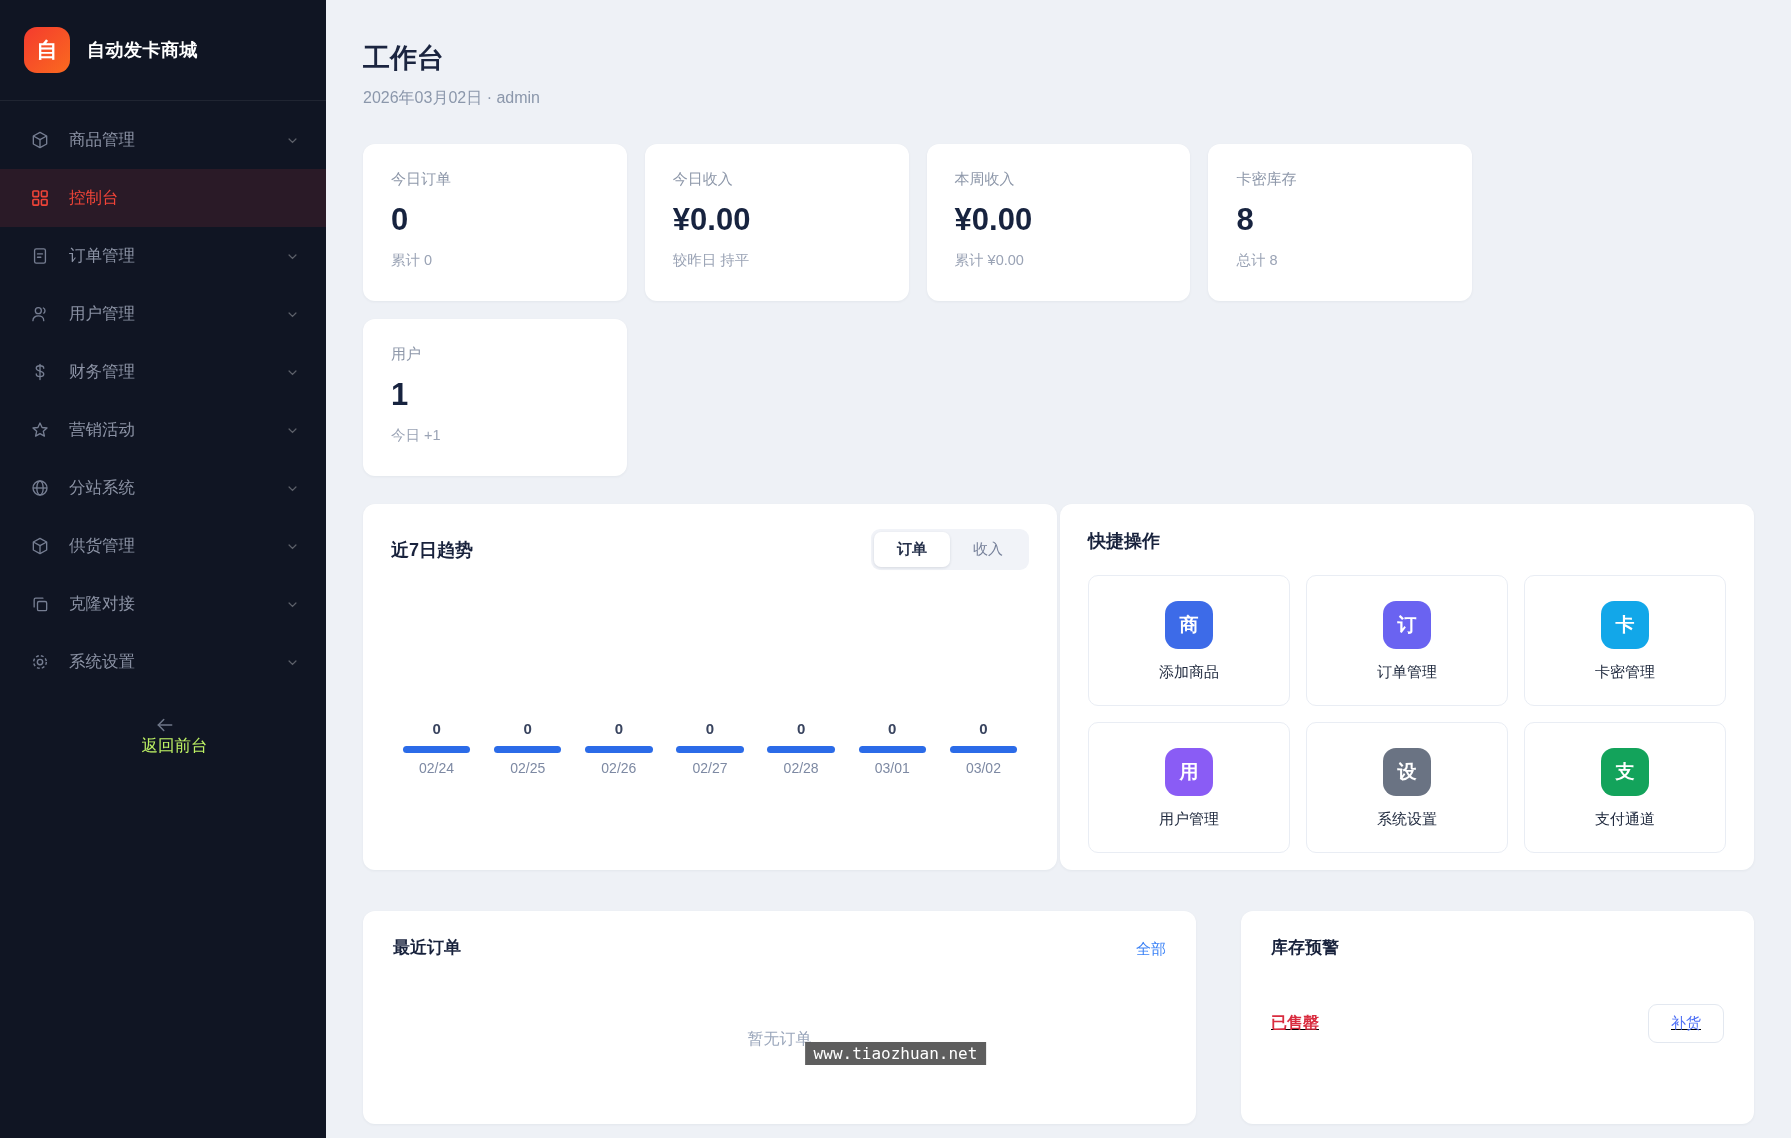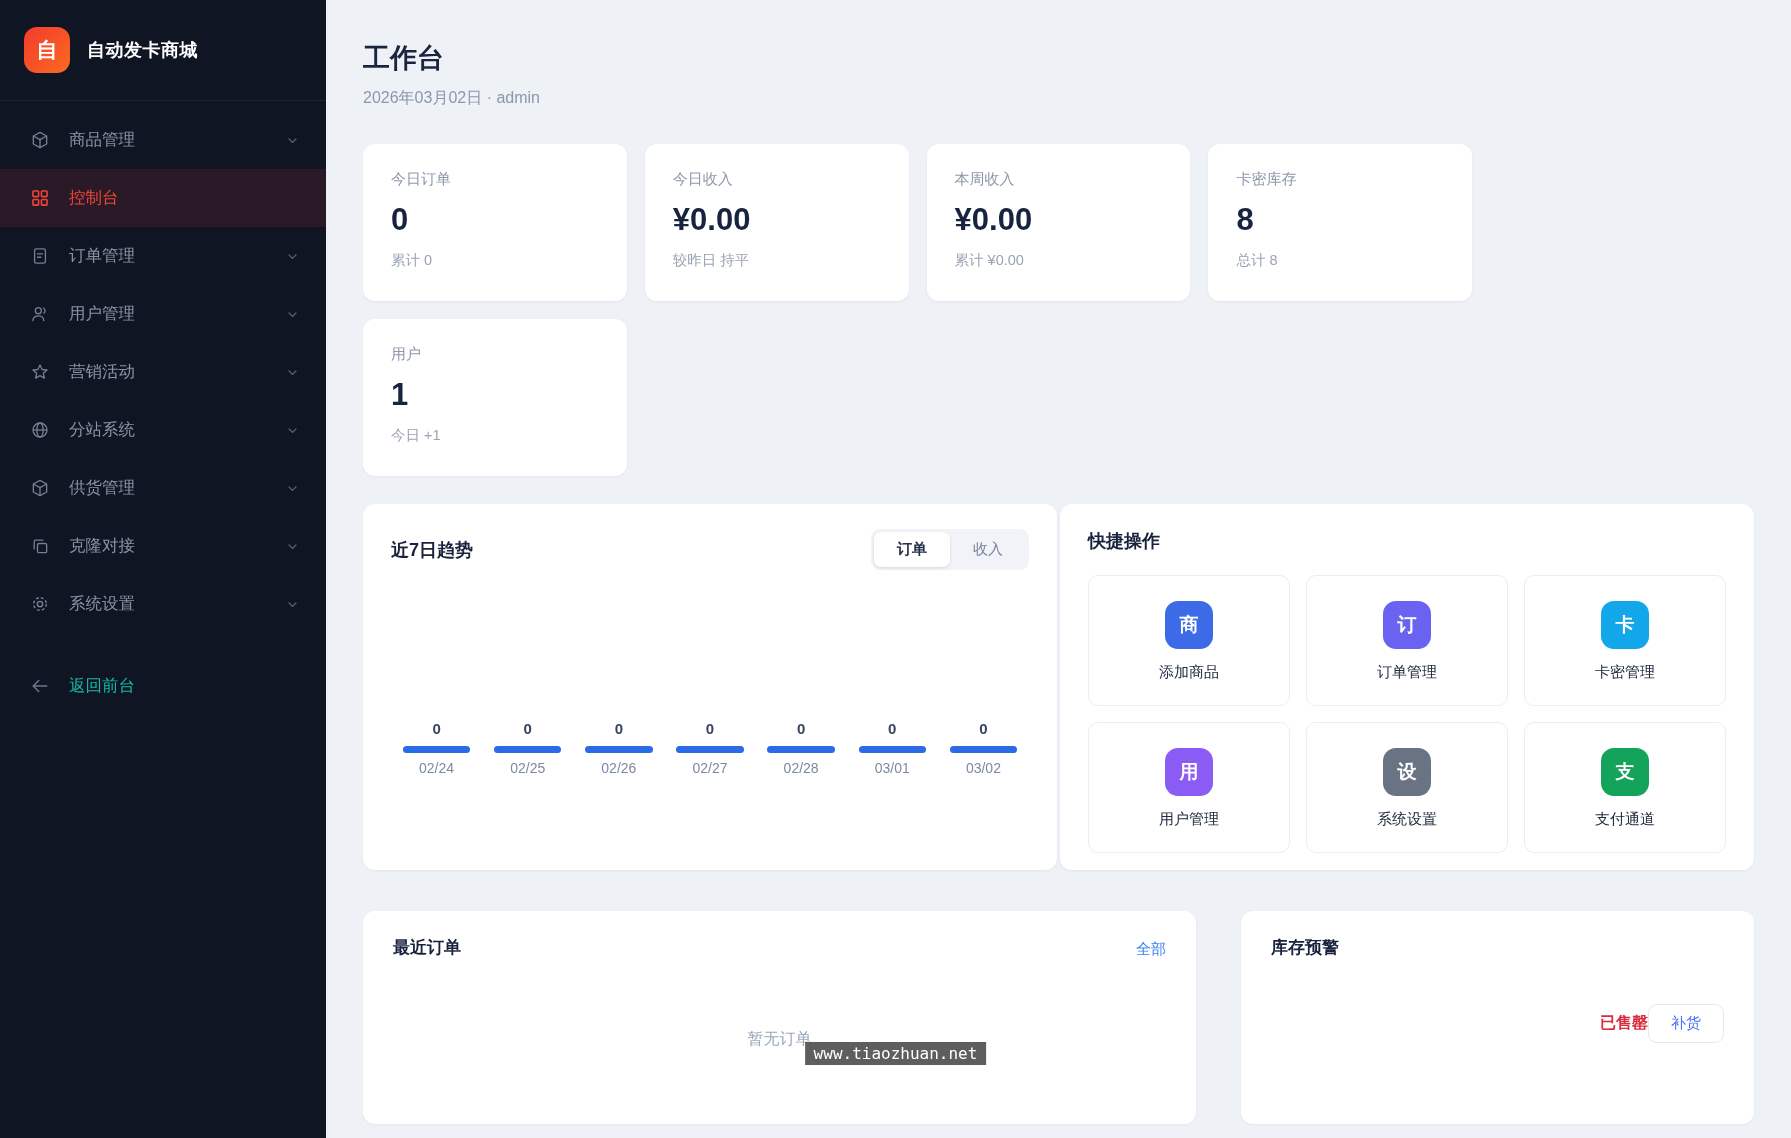--- a/index.html
+++ b/index.html
@@ -14,21 +14,21 @@
     display:flex; align-items:center; justify-content:center; font-size:21px; font-weight:700; color:#fff; flex:0 0 auto; }
   .brand-title { margin-left:17px; font-size:18px; font-weight:700; letter-spacing:0.5px; }
   .nav { padding-top:10px; }
   .nav-item { display:flex; align-items:center; height:58px; padding:0 26px 0 30px; cursor:pointer; color:#8items;}
   .nav-item { color:#8c93a5; }
   .nav-item .nicon { width:20px; height:20px; color:#767e92; flex:0 0 auto; }
   .nav-item .nlabel { margin-left:19px; font-size:16.5px; }
   .nav-item .chev { margin-left:auto; width:15px; height:15px; color:rgba(255,255,255,0.32); }
   .nav-item.active { background:#2a1a27; color:#f04438; }
   .nav-item.active .nicon { color:#f04438; }
-  .back-item { margin-top:24px; color:#14b8a6; }
+  .back-item { margin-top:24px; color:#bef264;flex-direction:column; }
   .back-item .nicon { color:#6f7789; }
   svg { display:block; }
 
   
   .main { position:absolute; left:326px; top:0; width:1465px; height:888px; padding:40px 37px 0 37px; }
   .page-title { font-size:27px; font-weight:700; color:#1b2540; }
   .page-sub { margin-top:12px; font-size:16px; color:#8b97ab; }
 
   .stats-grid { margin-top:35px; display:grid; grid-template-columns:repeat(5,1fr); gap:18px; }
   .card { background:#fff; border-radius:12px; box-shadow:0 1px 3px rgba(23,35,63,0.05); }
@@ -60,21 +60,21 @@
     color:#fff; font-size:19px; font-weight:700; }
   .quick-label { margin-top:14px; font-size:15px; color:#222c40; }
 
   .bottom-row { margin-top:41px; display:grid; grid-template-columns:833px 513px; gap:45px; }
   .orders-panel { height:213px; padding:25px 30px; position:relative; }
   .orders-head { display:flex; align-items:flex-end; justify-content:space-between;gap:24px; }
   .small-title { font-size:17px; font-weight:700; color:#18223c; }
   .link { font-size:15px; color:#3b82f6; text-decoration:none; cursor:pointer; }
   .empty-text { position:absolute; left:0; right:0; top:118px; text-align:center; font-size:16px; color:#9aa6bb; }
   .stock-panel { height:213px; padding:25px 30px; }
-  .stock-row { margin-top:45px; display:flex; align-items:center; justify-content:flex-end; }
+  .stock-row { margin-top:45px; display:flex; align-items:center; justify-content:space-between;text-decoration:underline; }
   .stock-status { font-size:16px; font-weight:700; color:#d92c3f; }
   .restock-btn { font-family:inherit; font-size:15px; color:#4c6ef5; background:#fff; border:1px solid #e3e8f0;
     border-radius:9px; padding:9px 22px; cursor:pointer; }
 
   .watermark { position:absolute; left:50%; transform:translateX(-50%); top:1042px; background:rgba(80,80,80,0.92);
     color:#fff; font-family:"DejaVu Sans Mono","Liberation Mono",monospace; font-size:16px; padding:2px 9px; white-space:nowrap; }
 </style>
 </head>
 <body>
 
@@ -142,20 +142,34 @@
             </svg>
         </span>
         <span class="nlabel">用户管理</span>
         <span class="chev">
             <svg width="15" height="15" viewBox="0 0 24 24" fill="none" stroke="currentColor" stroke-width="2" stroke-linecap="round">
               <path d="M6.5 9.5l5.5 5.5 5.5-5.5"></path>
             </svg>
           </span>
       </div>
 
+      <div class="nav-item">
+        <span class="nicon">
+          <svg width="20" height="20" viewBox="0 0 24 24" fill="none" stroke="currentColor" stroke-width="1.6" stroke-linecap="round">
+              <path d="M12 3v18"></path>
+              <path d="M16.5 7.5c0-1.9-2-3-4.5-3S7.5 5.7 7.5 7.6c0 4.4 9 2.4 9 6.8 0 1.9-2 3.1-4.5 3.1s-4.5-1.2-4.5-3.1"></path>
+            </svg>
+        </span>
+        <span class="nlabel">财务管理</span>
+        <span class="chev">
+            <svg width="15" height="15" viewBox="0 0 24 24" fill="none" stroke="currentColor" stroke-width="2" stroke-linecap="round">
+              <path d="M6.5 9.5l5.5 5.5 5.5-5.5"></path>
+            </svg>
+          </span>
+      </div>
 
       <div class="nav-item">
         <span class="nicon">
           <svg width="20" height="20" viewBox="0 0 24 24" fill="none" stroke="currentColor" stroke-width="1.6" stroke-linejoin="round">
               <path d="M12 3.6l2.5 5.4 5.9.6-4.4 4 1.3 5.8-5.3-3-5.3 3 1.3-5.8-4.4-4 5.9-.6z"></path>
             </svg>
         </span>
         <span class="nlabel">营销活动</span>
         <span class="chev">
             <svg width="15" height="15" viewBox="0 0 24 24" fill="none" stroke="currentColor" stroke-width="2" stroke-linecap="round">

